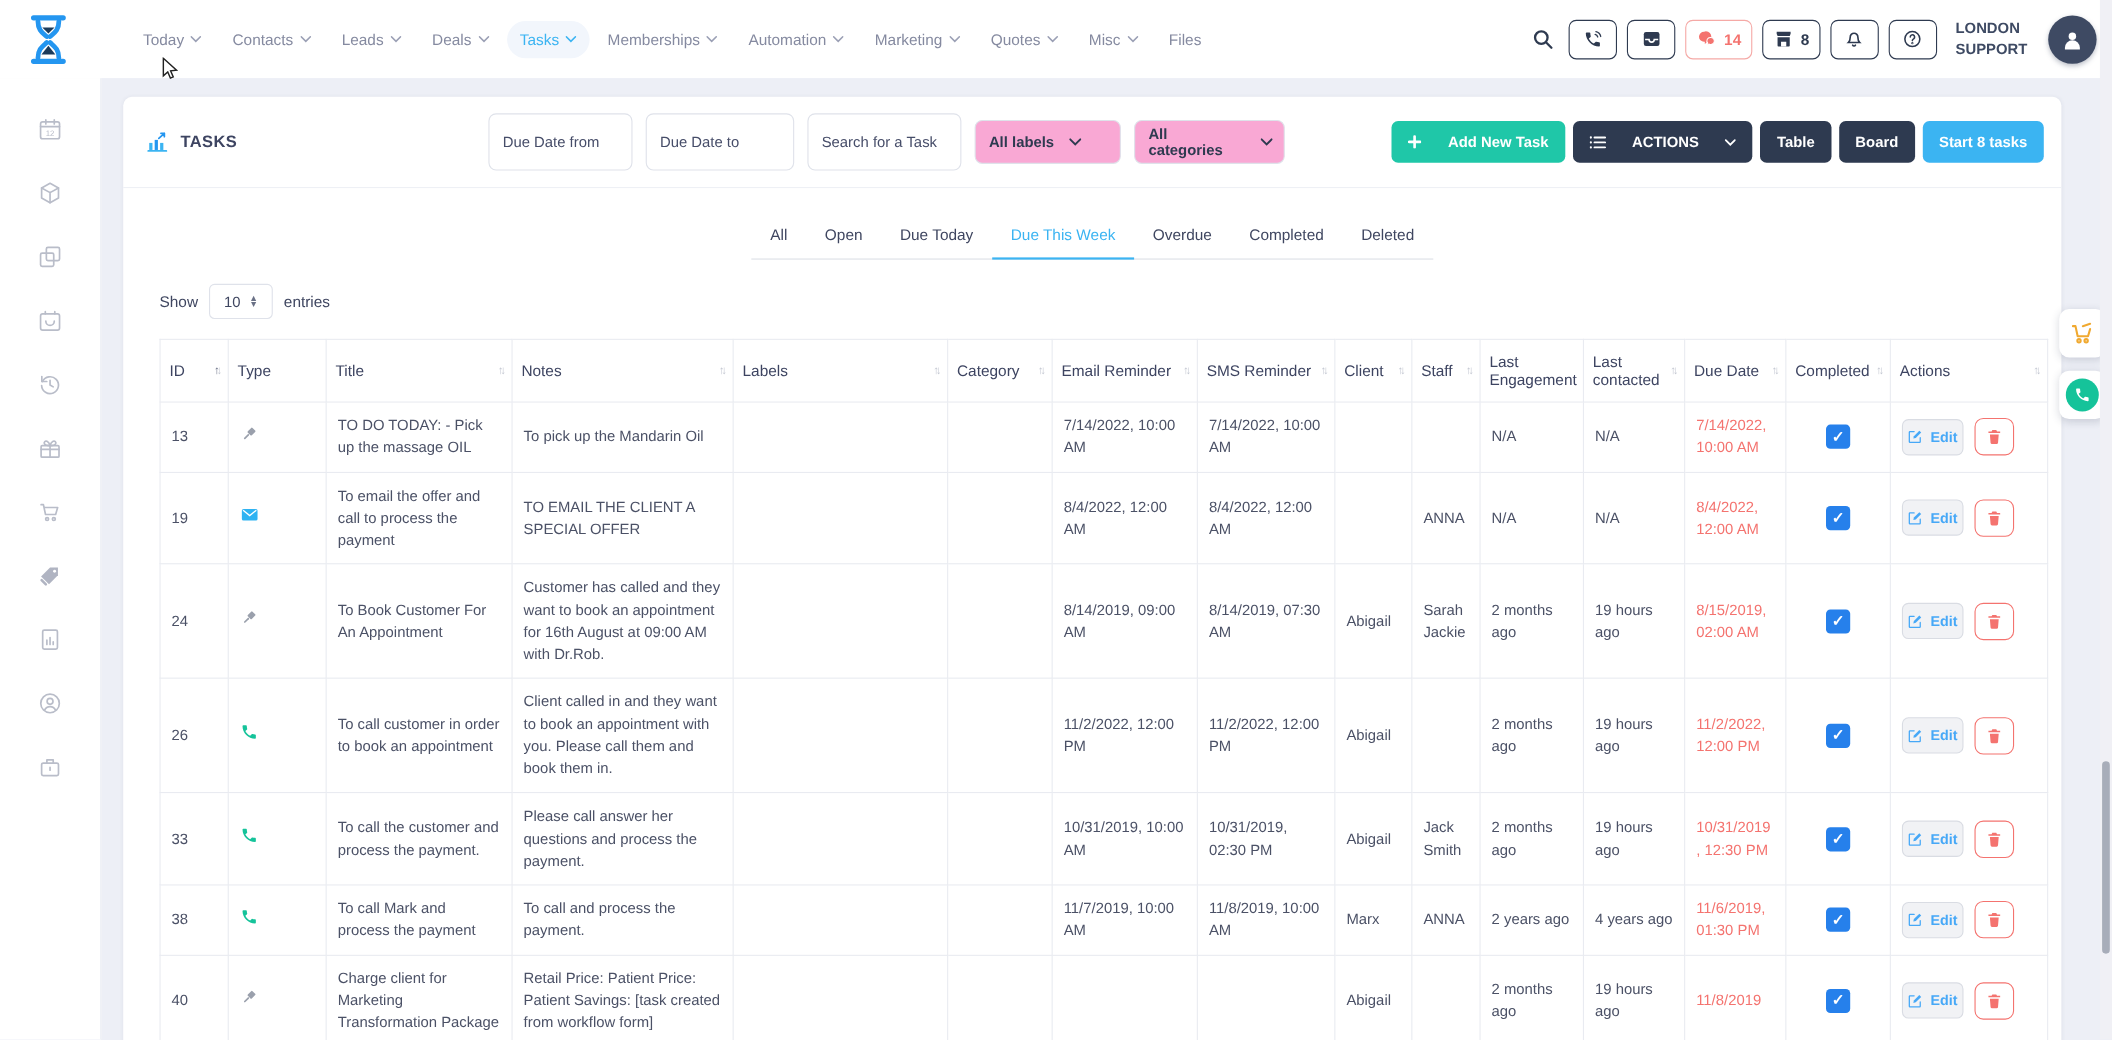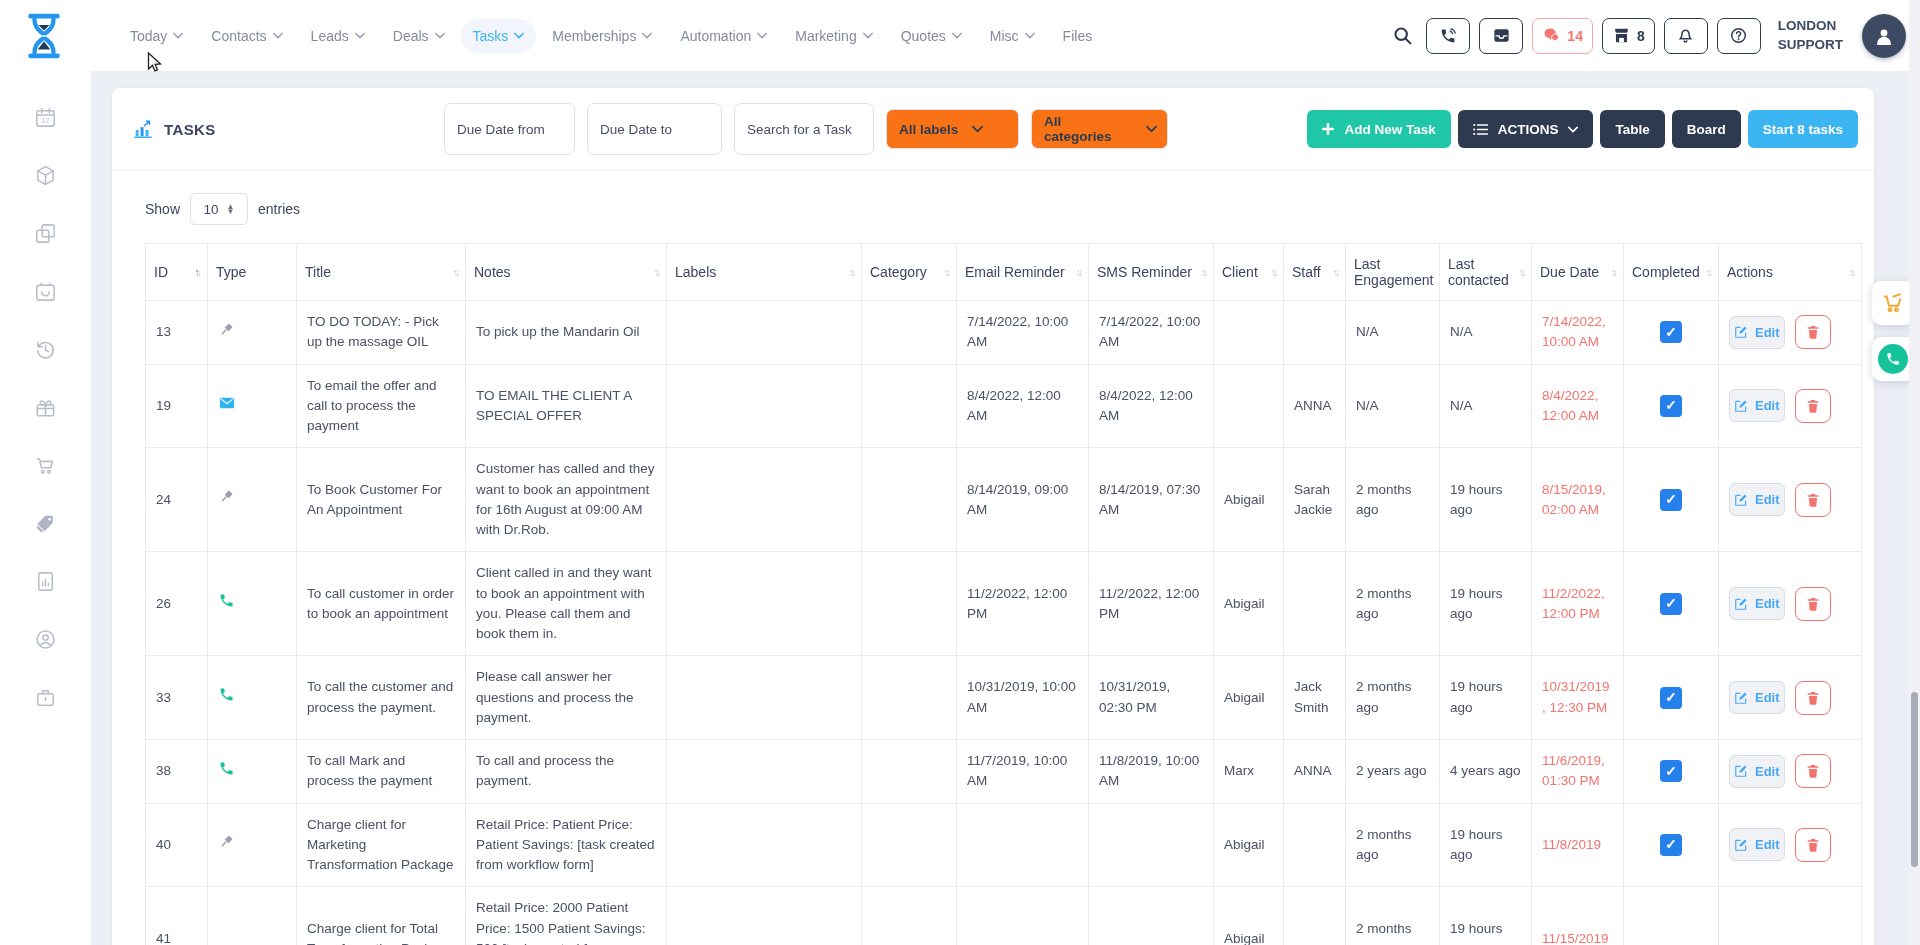--- a/index.html
+++ b/index.html
@@ -39,24 +39,24 @@
   .card-header { display:flex; align-items:center; padding:15px 16px 15px 20px; gap:12px;
     border-bottom:1px solid #eef0f5; }
   .title-group { display:flex; align-items:center; gap:10px; width:300px; }
   .page-title { font-size:15px; font-weight:700; letter-spacing:.4px; color:#3d4461; }
   .filter-input { height:52px; border:1px solid #dfe2ea; border-radius:7px; padding:0 12px; font-size:13.5px;
     color:#3d4461; font-family:"Liberation Sans",sans-serif; }
   .filter-input::placeholder { color:#3d4461; opacity:.95; }
   .f-due { width:131px; } .f-due2 { width:135px; } .f-search { width:140px; }
   .filter-select { height:40px; border:1px solid #dfe2ea; border-radius:7px; padding:0 10px 0 12px;
     font-size:13.5px; color:#2e3a50; font-weight:600; display:flex; align-items:center; gap:14px;
-    cursor:pointer; background:#f97316; }
+    cursor:pointer; background:#f9a8d4; }
   .f-labels { width:133px; } .f-cats { width:137px; }
   .btn-row { margin-left:auto; display:flex; align-items:center; gap:7px; }
-  .btn { height:38px; border:none; border-radius:6px; display:inline-flex; align-items:center; gap:10px;
+  .btn { height:38px; border:none; border-radius:6px; display:inline-flex; align-items:center; gap:24px;
     padding:0 15px; font-size:13.5px; font-weight:700; color:#fff; cursor:pointer;
     font-family:"Liberation Sans",sans-serif; white-space:nowrap; }
   .btn-teal { background:#1fc7a8; }
   .btn-dark { background:#2e3a50; }
   .btn-blue { background:#3bb4f2; }
 
   
   .tabs-wrap { display:flex; justify-content:center; margin-top:24px; }
   .tabs { display:flex; border-bottom:1px solid #dcdfe6; }
   .tab { padding:10px 17px 13px; font-size:14px; color:#3f4660; font-weight:500; cursor:pointer;
@@ -390,20 +390,31 @@
         </button>
       <button class="btn btn-dark">
           <span>Board</span>
         </button>
       <button class="btn btn-blue">
           <span>Start 8 tasks</span>
         </button>
     </div>
   </div>
 
+  <div class="tabs-wrap">
+    <div class="tabs" id="tabs">
+        <div class="tab">All</div>
+        <div class="tab">Open</div>
+        <div class="tab">Due Today</div>
+        <div class="tab active">Due This Week</div>
+        <div class="tab">Overdue</div>
+        <div class="tab">Completed</div>
+        <div class="tab">Deleted</div>
+      </div>
+  </div>
 
   <div class="entries-row">
     <span>Show</span>
     <div class="entries-select">
       <span>10</span>
       <span class="upd">
           <span>▲</span>
           <span>▼</span>
         </span>
     </div>

